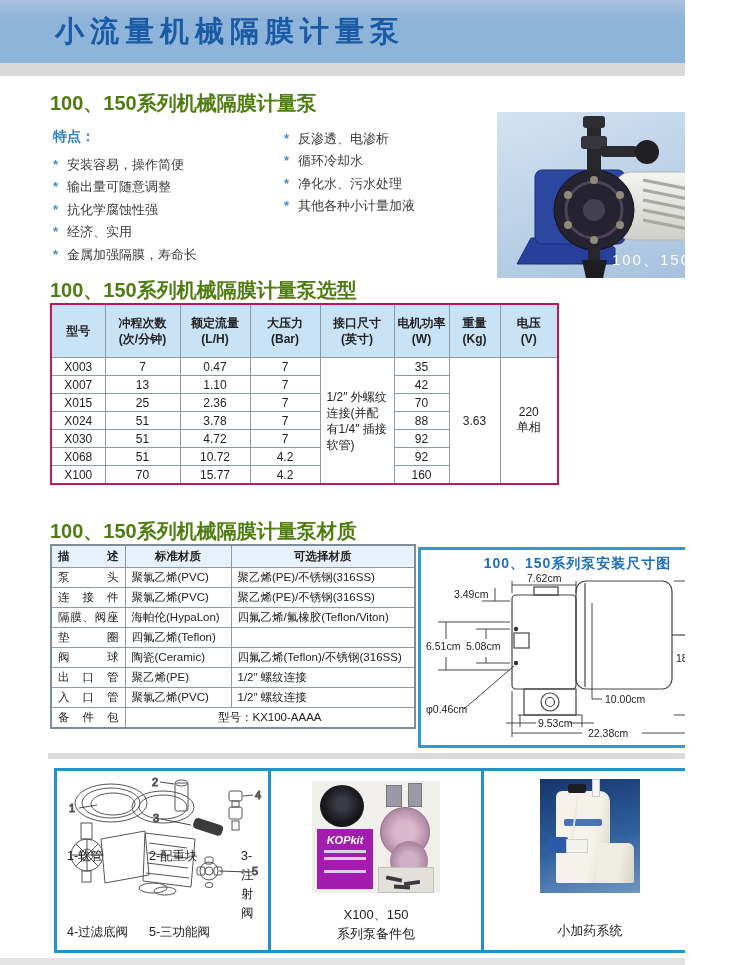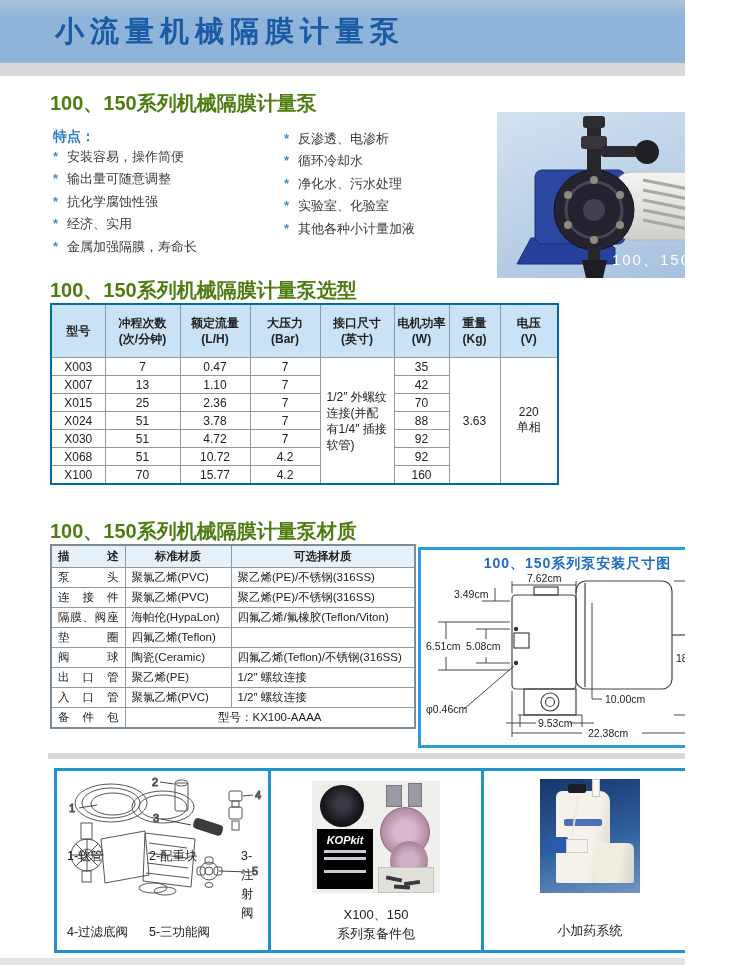--- a/index.html
+++ b/index.html
@@ -14,32 +14,32 @@
   .strip2{position:absolute;left:48px;top:753px;width:690px;height:6px;background:#d9d9d9;}
   .strip3{position:absolute;left:0;top:958px;width:750px;height:7px;background:#e3e3e3;}
   
   .sec-title{position:absolute;font-size:20px;font-weight:bold;color:#4d7c0f;white-space:nowrap;}
   #t-intro{left:50px;top:90px;}
   #t-select{left:50px;top:277px;}
   #t-material{left:50px;top:518px;}
   
   .list-col{position:absolute;top:128px;width:230px;}
   #features{left:53px;} #uses{left:284px;}
-  .list-label{font-size:14px;font-weight:bold;color:#2c7fc3;}
+  .list-label{font-size:14px;font-weight:bold;color:#2c7fc3;margin-bottom:8px;}
   .list-item{font-size:13px;color:#3a3a3a;line-height:22.4px;white-space:nowrap;}
   .bullet{color:#3d8ccb;font-weight:bold;margin-right:9px;}
   
   .photo{position:absolute;left:497px;top:88px;width:240px;height:166px;
       background:linear-gradient(160deg,#d3e2f1 0%,#b9cfe6 55%,#a3bedd 100%);margin-top:24px;}
   .photo-caption{position:absolute;right:12px;bottom:8px;color:#ffffff;font-size:15px;
       letter-spacing:2px;white-space:nowrap;}
   
   table{border-collapse:collapse;table-layout:fixed;}
   .sel-table{position:absolute;left:50px;top:303px;width:507px;font-size:12px;color:#222;
-      border:2px solid #0369a1;}
+      border:2px solid #be185d;}
   .sel-table th,.sel-table td{border:1px solid #8c9aa5;text-align:center;padding:0;}
   .sel-table th{background:#c9e2f5;font-weight:bold;height:25px;line-height:16px;}
   .sel-table thead th{height:52px;}
   .sel-table td{height:17px;}
   .sel-table .note{text-align:left;padding:2px 6px;line-height:16px;font-size:12px;}
   .sub{font-weight:bold;}
   .mat-table{position:absolute;left:50px;top:544px;width:364px;font-size:11.5px;color:#222;
       border:2px solid #7e8c98;}
   .mat-table th,.mat-table td{border:1px solid #8c9aa5;height:19px;padding:0 6px;text-align:left;
       white-space:nowrap;overflow:hidden;}
@@ -59,21 +59,21 @@
   .panel{flex:1;position:relative;}
   .panel + .panel{border-left:3px solid #1e93d0;}
   .panel-caption{position:absolute;left:0;right:0;text-align:center;font-size:13px;color:#222;
       line-height:19px;white-space:nowrap;}
   .parts-captions{position:absolute;left:10px;right:4px;bottom:8px;font-size:12.5px;color:#222;
       line-height:19px;}
   .parts-row{display:grid;grid-template-columns:82px 92px auto;}
   .sketch text{font-size:11px;fill:#333;}
   .sketch{stroke:#555;fill:none;stroke-width:1;}
   .photo2{position:relative;width:128px;height:112px;margin:10px auto 0 auto;background:#f0efec;}
-  .kop-label{position:absolute;left:5px;top:48px;width:56px;height:60px;background:#000000;}
+  .kop-label{position:absolute;left:5px;top:48px;width:56px;height:60px;background:#a21caf;}
   .kop-text{color:#fff;font-weight:bold;font-size:11px;text-align:center;margin-top:5px;
       font-style:italic;}
   .kop-line{height:3px;background:#e8eef6;margin:4px 7px 0 7px;opacity:.85;}
   .disc{position:absolute;left:8px;top:4px;width:44px;height:42px;border-radius:50%;
       background:radial-gradient(circle at 50% 45%,#3a3a44 18%,#16161c 60%);}
   .diaph{position:absolute;left:68px;top:26px;width:48px;height:48px;border-radius:50%;
       background:radial-gradient(circle,#d9b8cc 30%,#a77e98 80%);border:1px solid #8d6b82;}
   .diaph2{position:absolute;left:78px;top:60px;width:38px;height:40px;border-radius:50%;
       background:radial-gradient(circle,#cfb0c4 30%,#9e7791 80%);}
   .fitting{position:absolute;background:#9a9aa6;border:1px solid #777;}
@@ -112,21 +112,20 @@
     <div class="list-item"><span class="bullet">*</span><span>输出量可随意调整</span></div>
     <div class="list-item"><span class="bullet">*</span><span>抗化学腐蚀性强</span></div>
     <div class="list-item"><span class="bullet">*</span><span>经济、实用</span></div>
     <div class="list-item"><span class="bullet">*</span><span>金属加强隔膜，寿命长</span></div>
   </div>
 
   <div class="list-col" id="uses">
     <div class="list-item"><span class="bullet">*</span><span>反渗透、电渗析</span></div>
     <div class="list-item"><span class="bullet">*</span><span>循环冷却水</span></div>
     <div class="list-item"><span class="bullet">*</span><span>净化水、污水处理</span></div>
-    <div class="list-item"><span class="bullet">*</span><span>实验室、化验室</span></div>
     <div class="list-item"><span class="bullet">*</span><span>其他各种小计量加液</span></div>
   </div>
 
   <div class="photo">
     <svg width="240" height="166" viewBox="0 0 240 166">
       <defs>
         <linearGradient id="motorg" x1="0" y1="0" x2="0" y2="1">
           <stop offset="0" stop-color="#f4f4f2"></stop>
             <stop offset="1" stop-color="#cfcfc9"></stop>
         </linearGradient>

